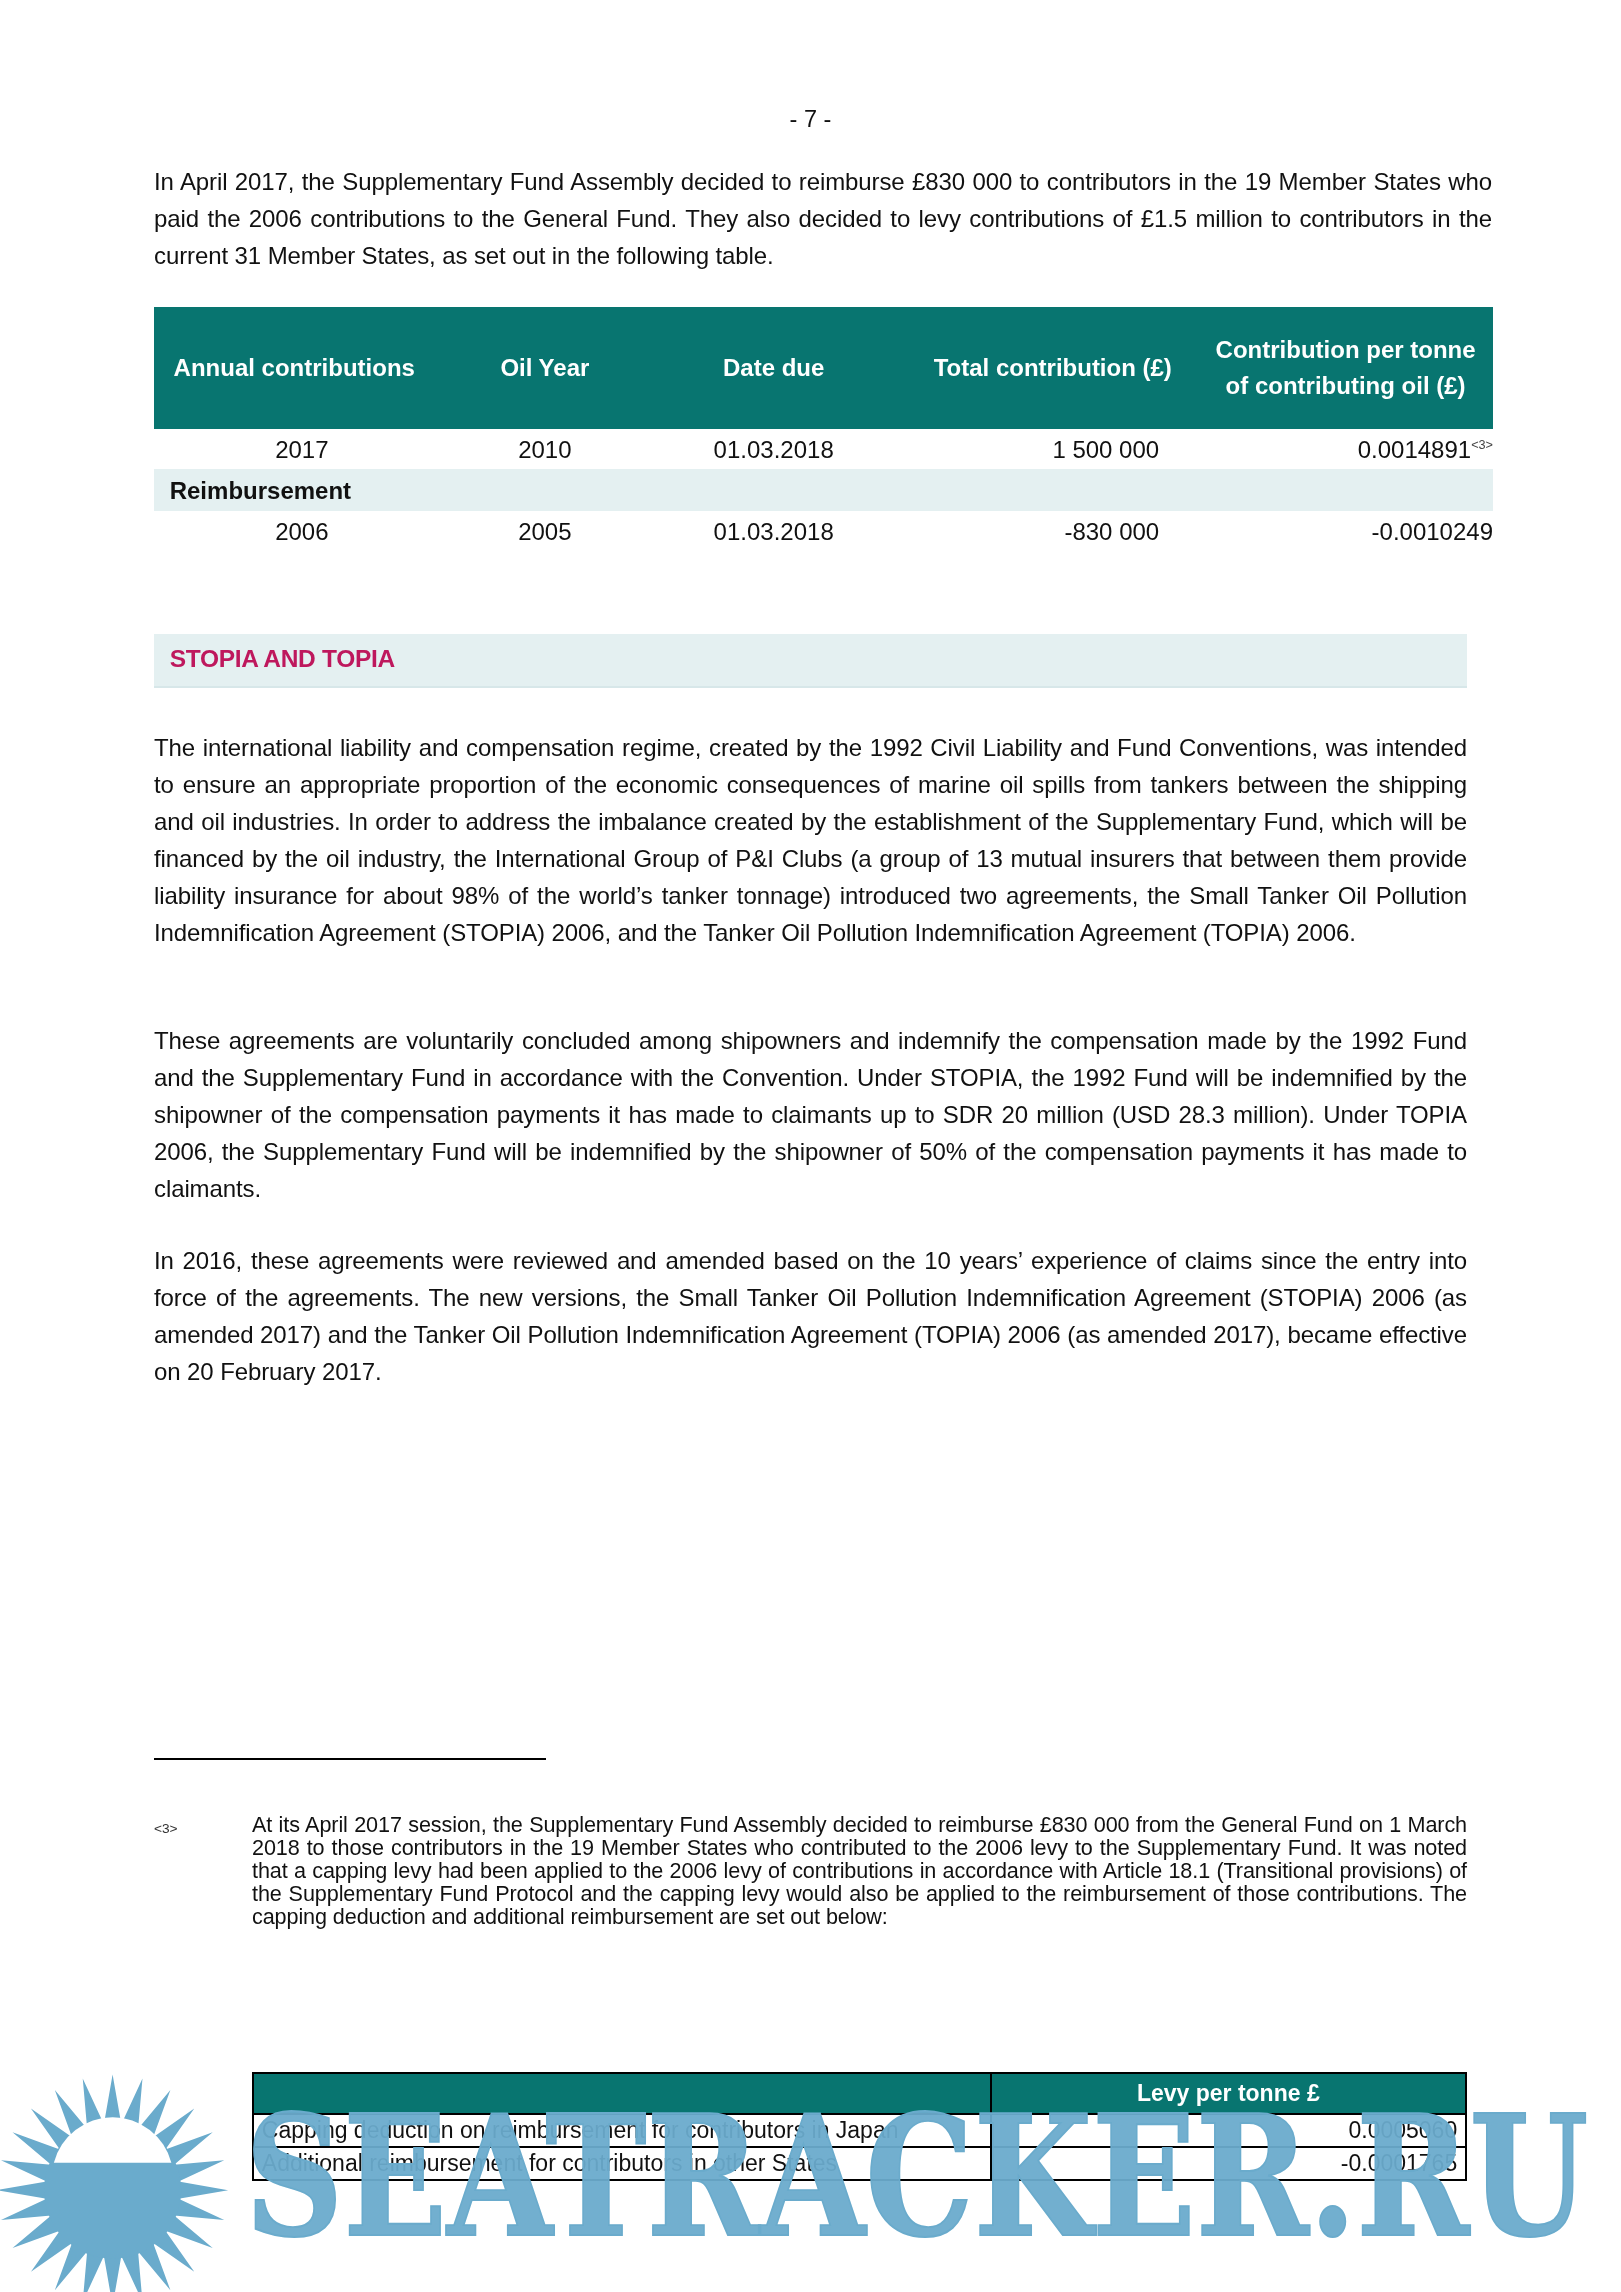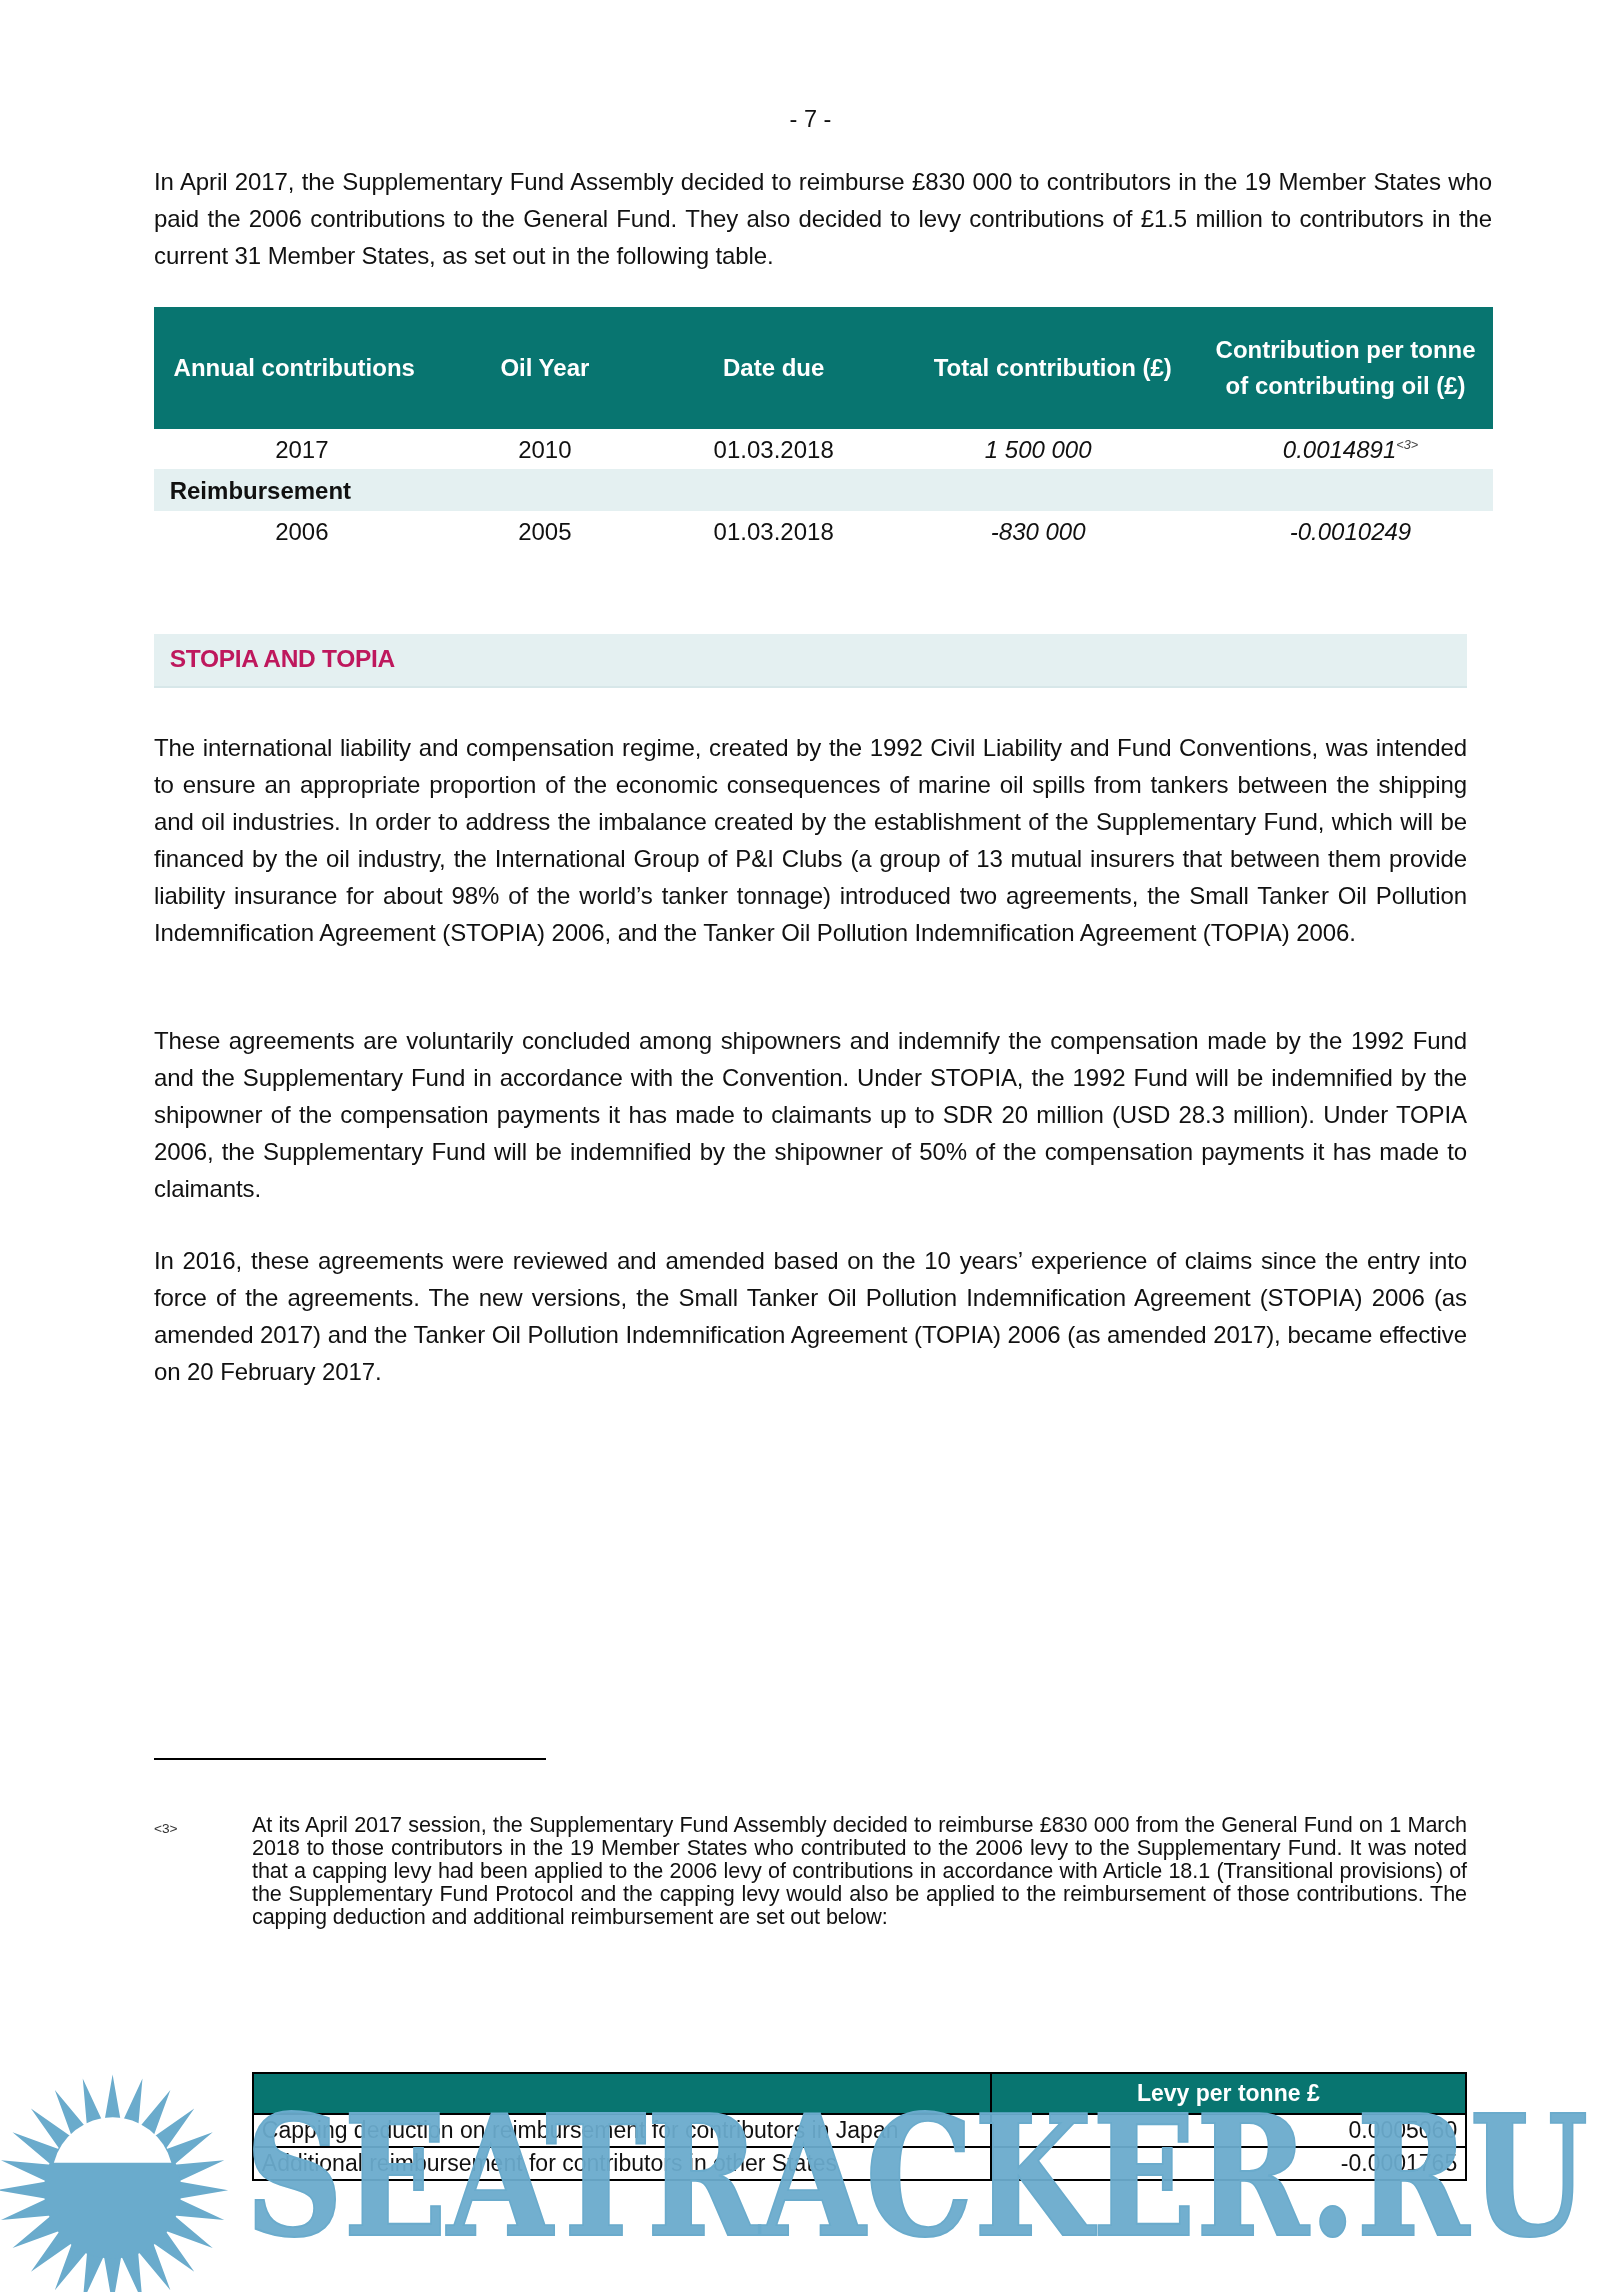--- a/index.html
+++ b/index.html
@@ -14,21 +14,21 @@
   .p4 { top: 1242px; width: 1313px; }
 
   
   .main-table { position: absolute; left: 154px; top: 307px; width: 1339px; border-collapse: collapse; font-size: 24px; }
   .main-table th { background: #087570; color: #fff; font-weight: bold; line-height: 36px; height: 122px; padding: 0 9.8px; vertical-align: middle; }
   .main-table td { height: 40px; padding: 0 9.8px; line-height: 29px; vertical-align: middle; }
   .main-table tr.band td { background: #e4f0f1; height: 42px; font-weight: bold; text-align: left; padding-left: 15.7px; }
   .c1 { width: 286px; } .c2 { width: 191px; } .c3 { width: 270px; } .c4 { width: 294px; } .c5 { width: 298px; }
   .main-table th.h1 { text-align: left; padding-left: 19.6px; }
   .main-table td.ctr { text-align: center; }
-  .main-table td.rgt { text-align: center; font-style: italic; }
+  .main-table td.rgt { text-align: right; }
   .main-table td.last { padding-right: 0; }
   .sup { font-size: 12.7px; vertical-align: super; line-height: 0; color: #444; }
 
   
   .section-band { left: 154px; top: 634px; width: 1313px; height: 54px; background: #e4f0f1; border-bottom: 2px solid #d7e7e9; box-sizing: border-box; }
   .section-title { position: absolute; left: 15.7px; top: 10.8px; font-size: 24.5px; font-weight: bold; color: #be185d; letter-spacing: -0.3px; }
 
   
   .fn-rule { left: 154px; top: 1758px; width: 392px; height: 2px; background: #000; }
   .fn-marker { left: 154px; top: 1821px; font-size: 13.7px; color: #333; }

